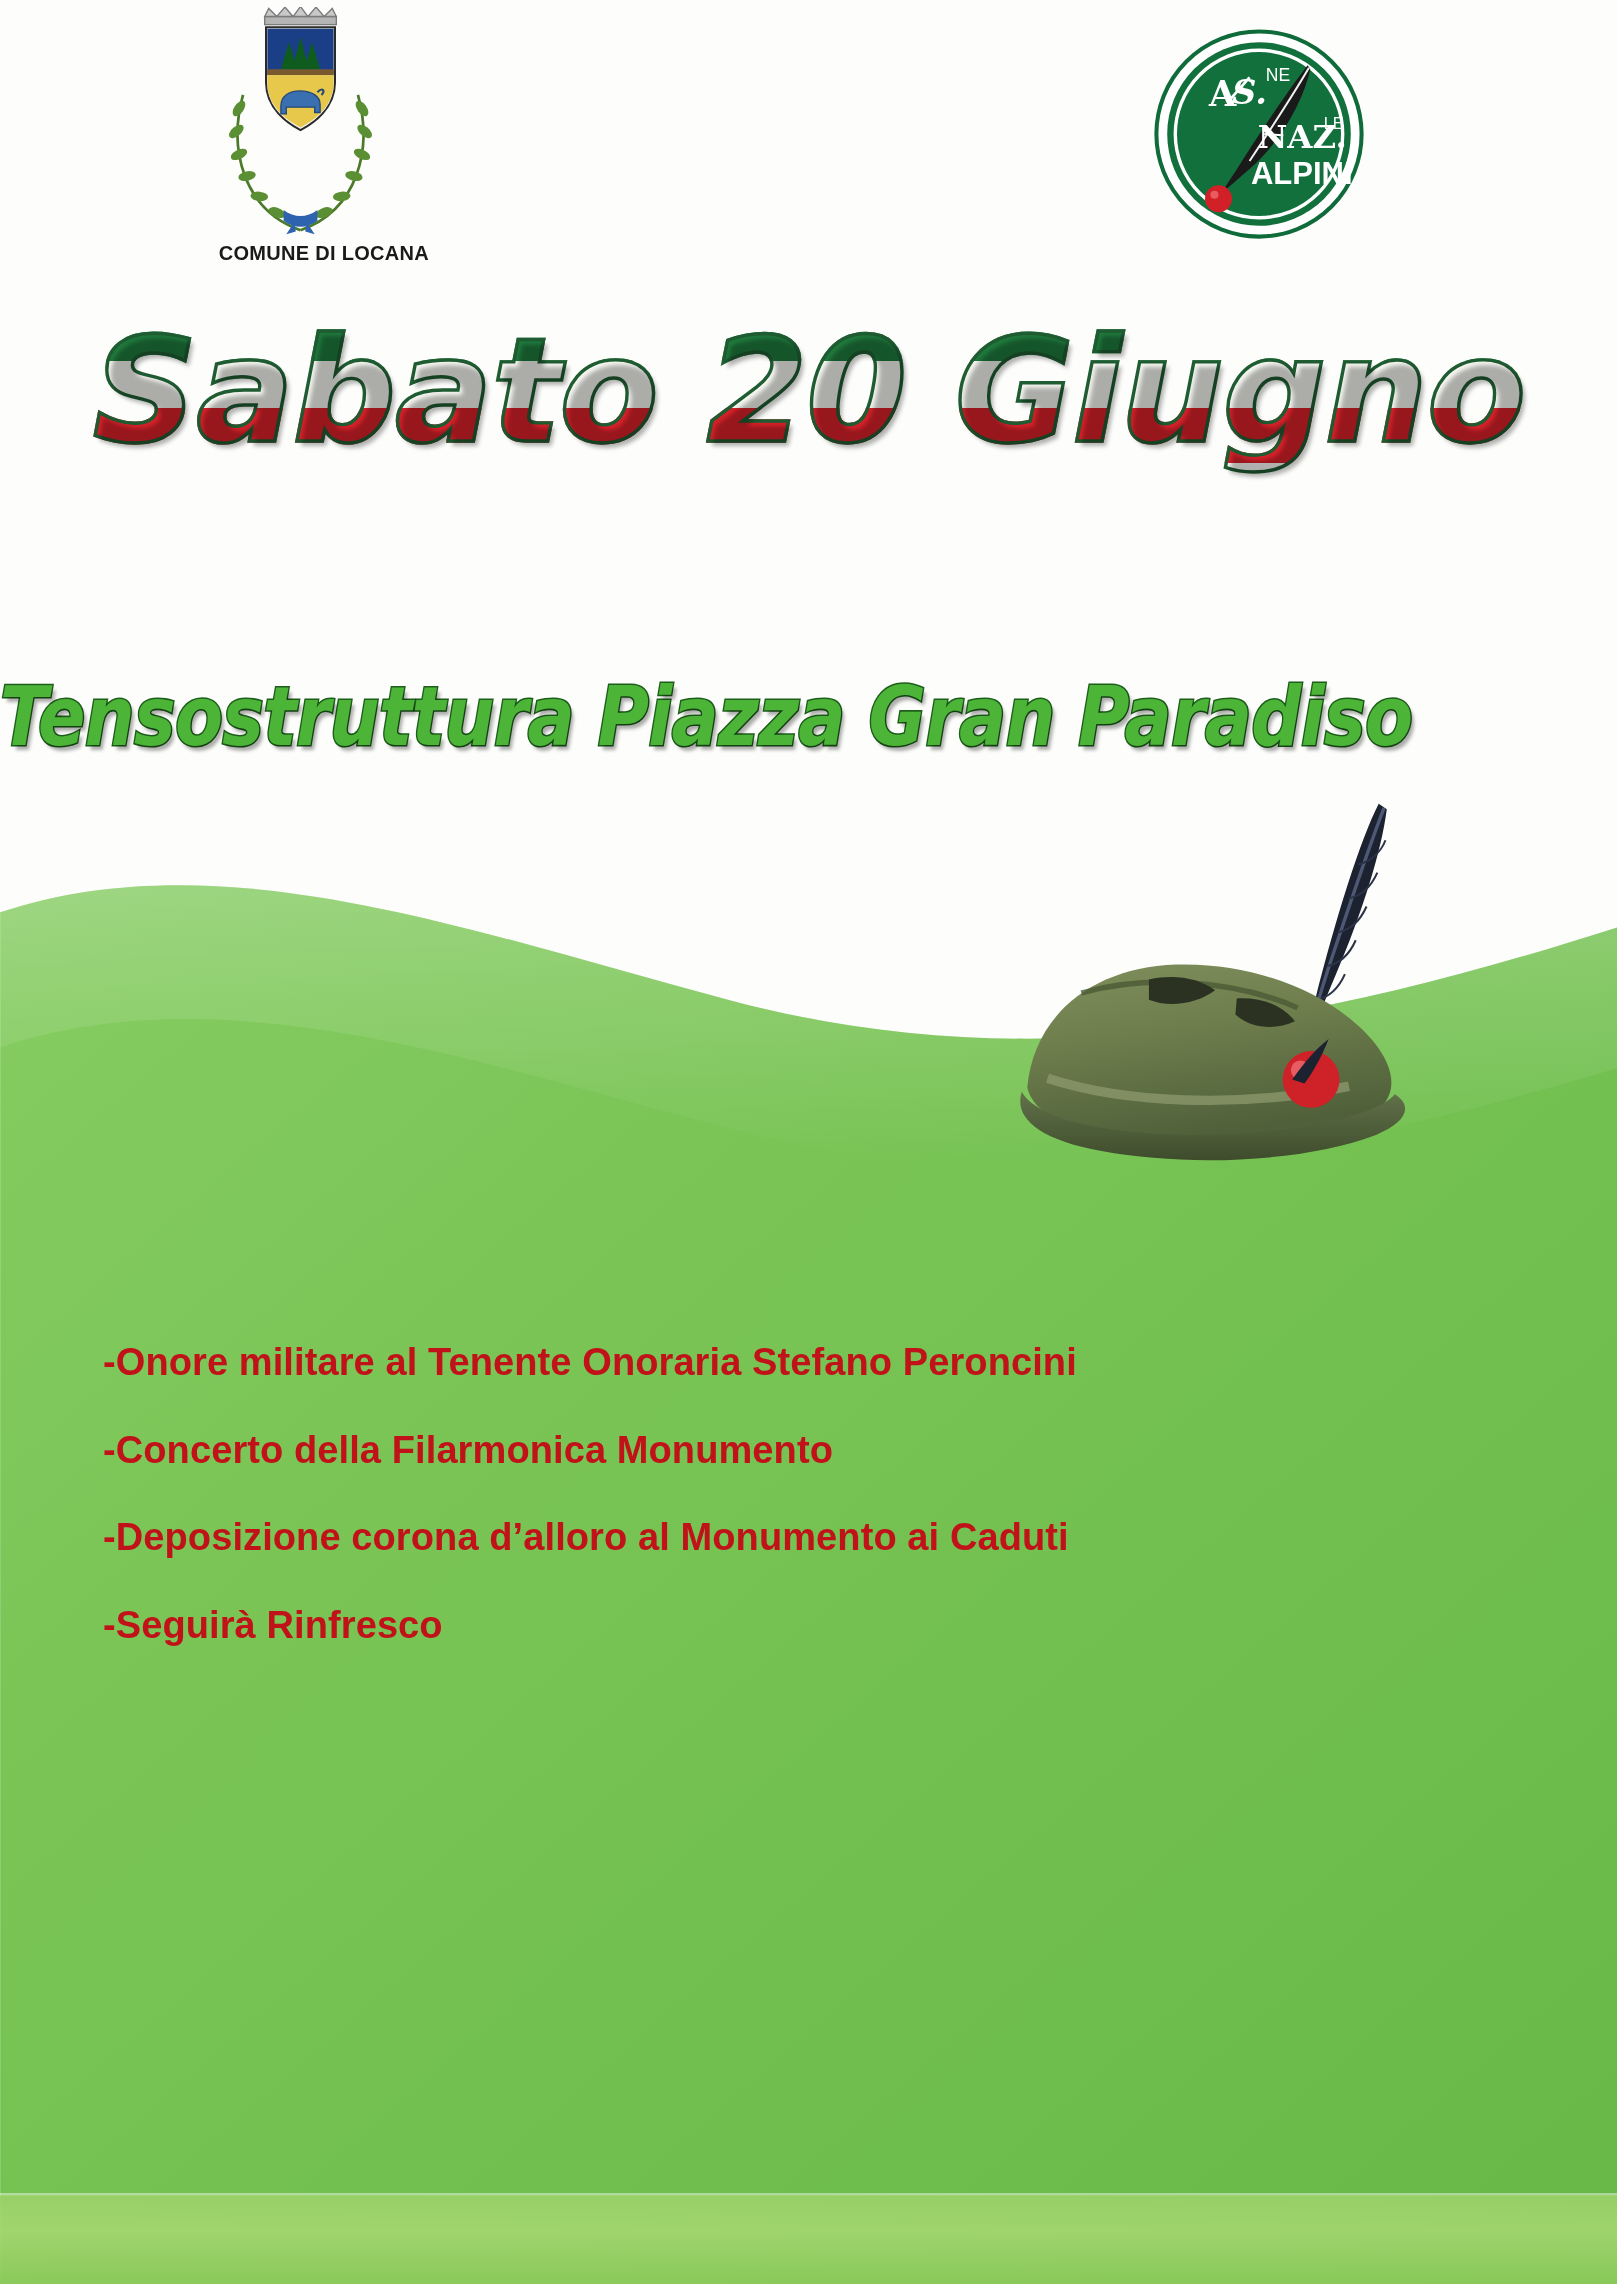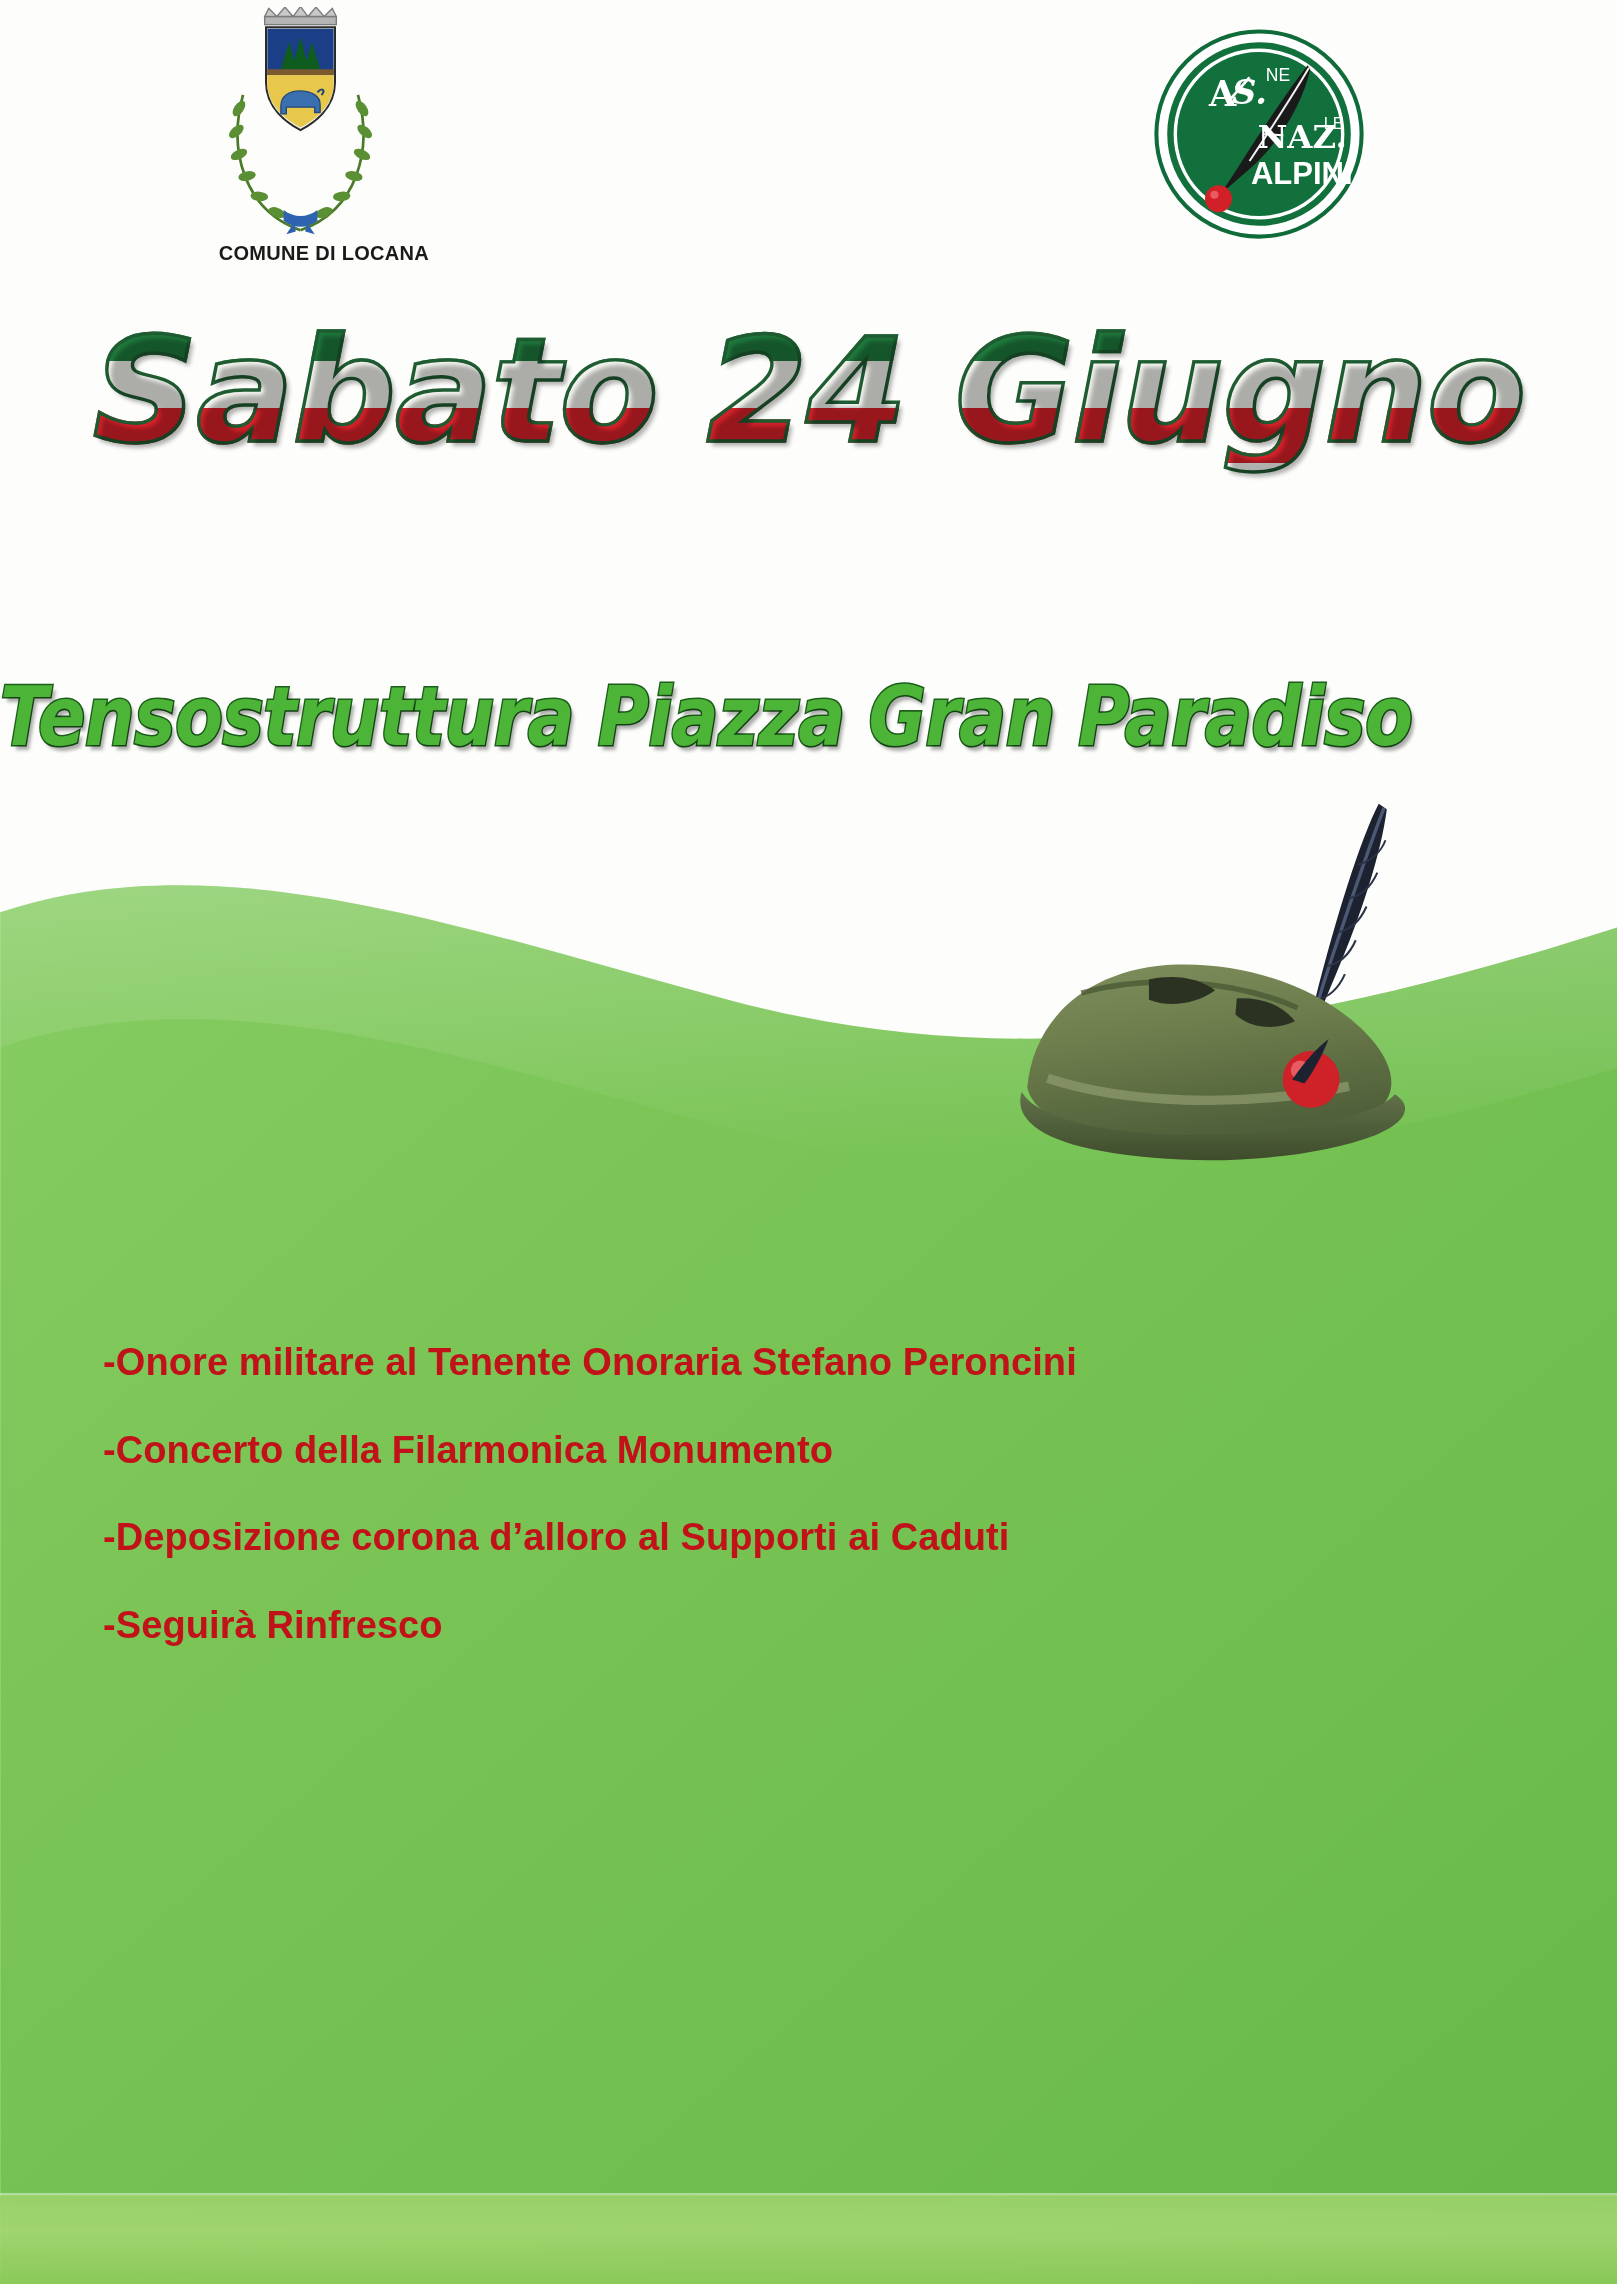--- a/index.html
+++ b/index.html
@@ -270,21 +270,21 @@
       <text x="170" y="82" font-family="Liberation Sans, sans-serif" font-size="26" fill="#ffffff">NE</text>
       <text x="158" y="180" font-family="DejaVu Serif, serif" font-size="48" font-weight="bold" fill="#ffffff">NAZ.</text>
       <text x="256" y="152" font-family="Liberation Sans, sans-serif" font-size="24" fill="#ffffff">LE</text>
       <text x="148" y="234" font-family="Liberation Sans, sans-serif" font-size="46" font-weight="bold" fill="#ffffff">ALPINI</text>
       <path d="M118,108 L146,76" stroke="#ffffff" stroke-width="4"></path>
       <path d="M168,160 L196,162" stroke="#ffffff" stroke-width="3"></path>
     </svg>
   </div>
 
   <div class="title-main">
-    <span class="tw">Sabato 24 Giugno</span>
+    <span class="tw">Sabato 20 Giugno</span>
   </div>
 
   <div class="title-sub">
     <span class="sw">Tensostruttura Piazza Gran Paradiso</span>
   </div>
 
   <div class="hat">
     <svg width="541" height="419" viewBox="0 0 800 620" xmlns="http://www.w3.org/2000/svg">
       <defs>
         <linearGradient id="hatg" x1="0" y1="0" x2="0.3" y2="1">
@@ -322,21 +322,21 @@
       <circle cx="540" cy="418" r="42" fill="#cf2128"></circle>
       <circle cx="524" cy="404" r="14" fill="#ef7076" opacity="0.75"></circle>
 
       <path d="M512,418 C530,392 548,372 566,358 C554,388 542,408 530,424 Z" fill="#1d2230"></path>
     </svg>
   </div>
 
   <div class="program">
     <div class="item">-Onore militare al Tenente Onoraria Stefano Peroncini</div>
     <div class="item">-Concerto della Filarmonica Monumento</div>
-    <div class="item">-Deposizione corona d’alloro al Supporti ai Caduti</div>
+    <div class="item">-Deposizione corona d’alloro al Monumento ai Caduti</div>
     <div class="item">-Seguirà Rinfresco</div>
   </div>
 
   <div class="bottom-line"></div>
   <div class="bottom-stripe"></div>
 
 </div>
 
 
 </body></html>

